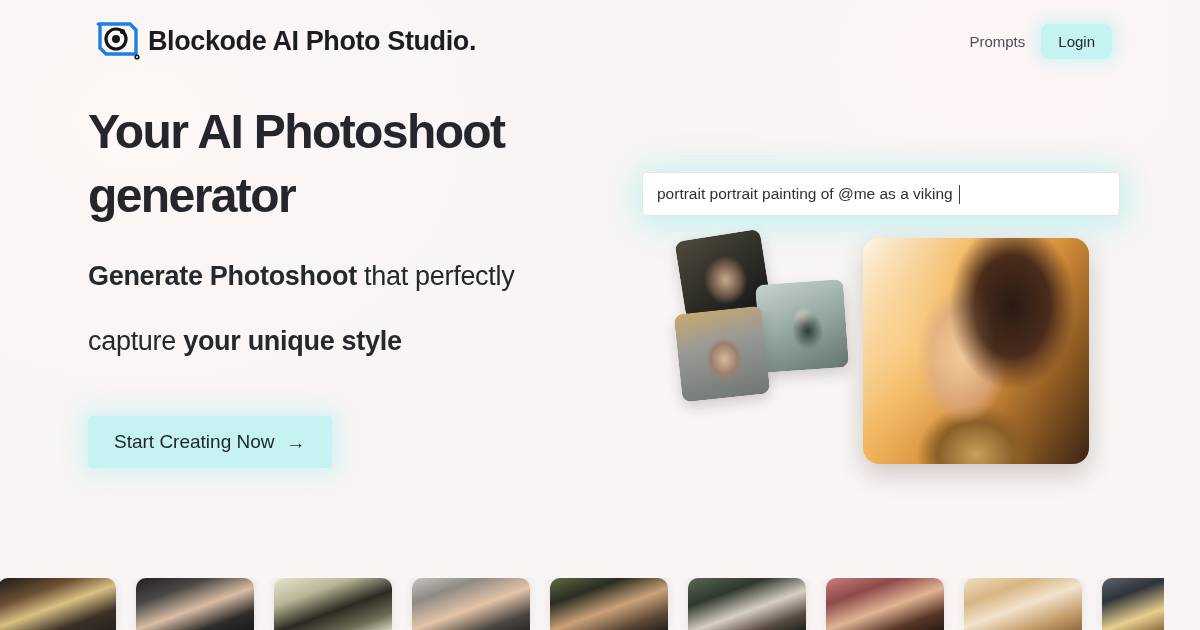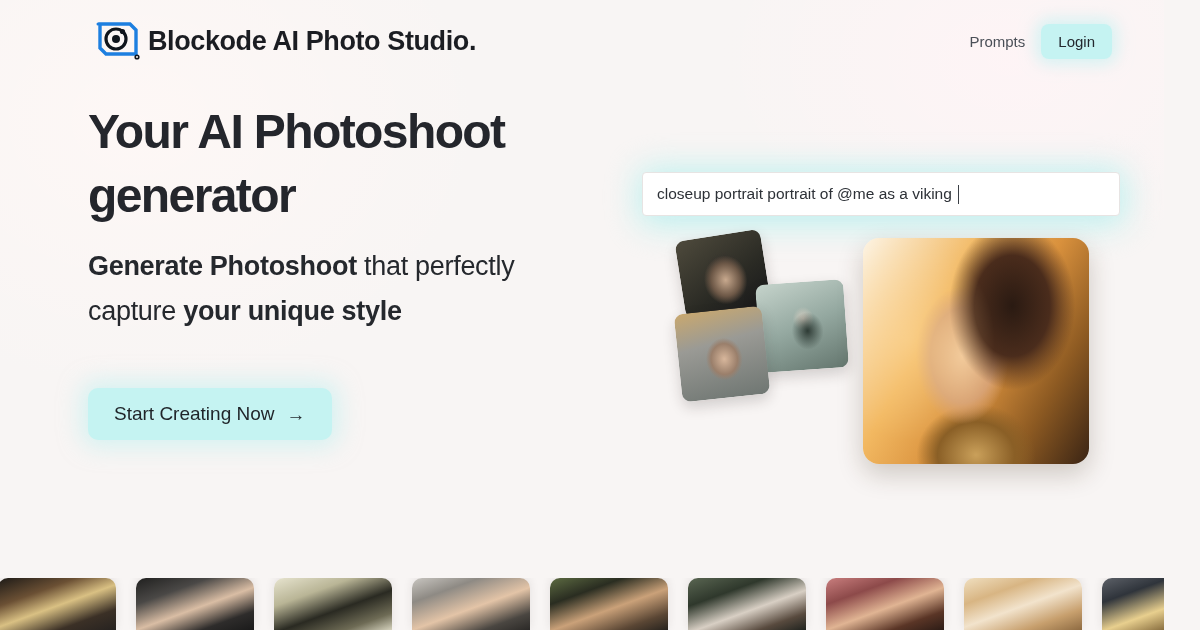--- a/index.html
+++ b/index.html
@@ -60,31 +60,31 @@
     position: absolute; left: 88px; top: 100px;
     width: 470px;
   }
   .headline {
     font-size: 48px; line-height: 64px;
     font-weight: bold; color: #24262c;
     letter-spacing: -1.6px;
   }
   .subhead {
     margin-top: 16px;
-    font-size: 27px; line-height: 45px;
+    font-size: 27px; line-height: 65px;
     color: #25282d; letter-spacing: -0.3px;
     max-width: 430px;
   }
   .subhead b { font-weight: bold; }
   .subhead span.reg { font-weight: normal; }
   .cta {
-    margin-top: 54px;
+    margin-top: 42px;
     display: inline-flex; align-items: center; gap: 12px;
     background: #c5f3f2;
-    border: none; border-radius: 10px;
+    border: none; border-radius: 4px;
     padding: 15px 26px;
     font-size: 19px; color: #1f2429;
     cursor: pointer;
     box-shadow: 0 0 22px 7px rgba(180,240,240,0.5);
     font-family: "Liberation Sans", sans-serif;
   }
   .cta .arrow { font-size: 19px; line-height: 1; }
 
   
   .right-col { position: absolute; left: 630px; top: 160px; width: 520px; height: 330px; }
@@ -220,21 +220,21 @@
     </p>
     <button class="cta">
       <span>Start Creating Now</span>
       <span class="arrow">→</span>
     </button>
   </div>
 
   <div class="right-col">
     <div class="prompt-glow"></div>
     <div class="prompt-box">
-      <span class="prompt-text">closeup portrait portrait of @me as a viking</span>
+      <span class="prompt-text">portrait portrait painting of @me as a viking</span>
       <span class="caret"></span>
     </div>
 
     <div class="thumb thumb-a"></div>
     <div class="thumb thumb-b"></div>
     <div class="thumb thumb-c"></div>
 
     <div class="main-art"></div>
   </div>
 

